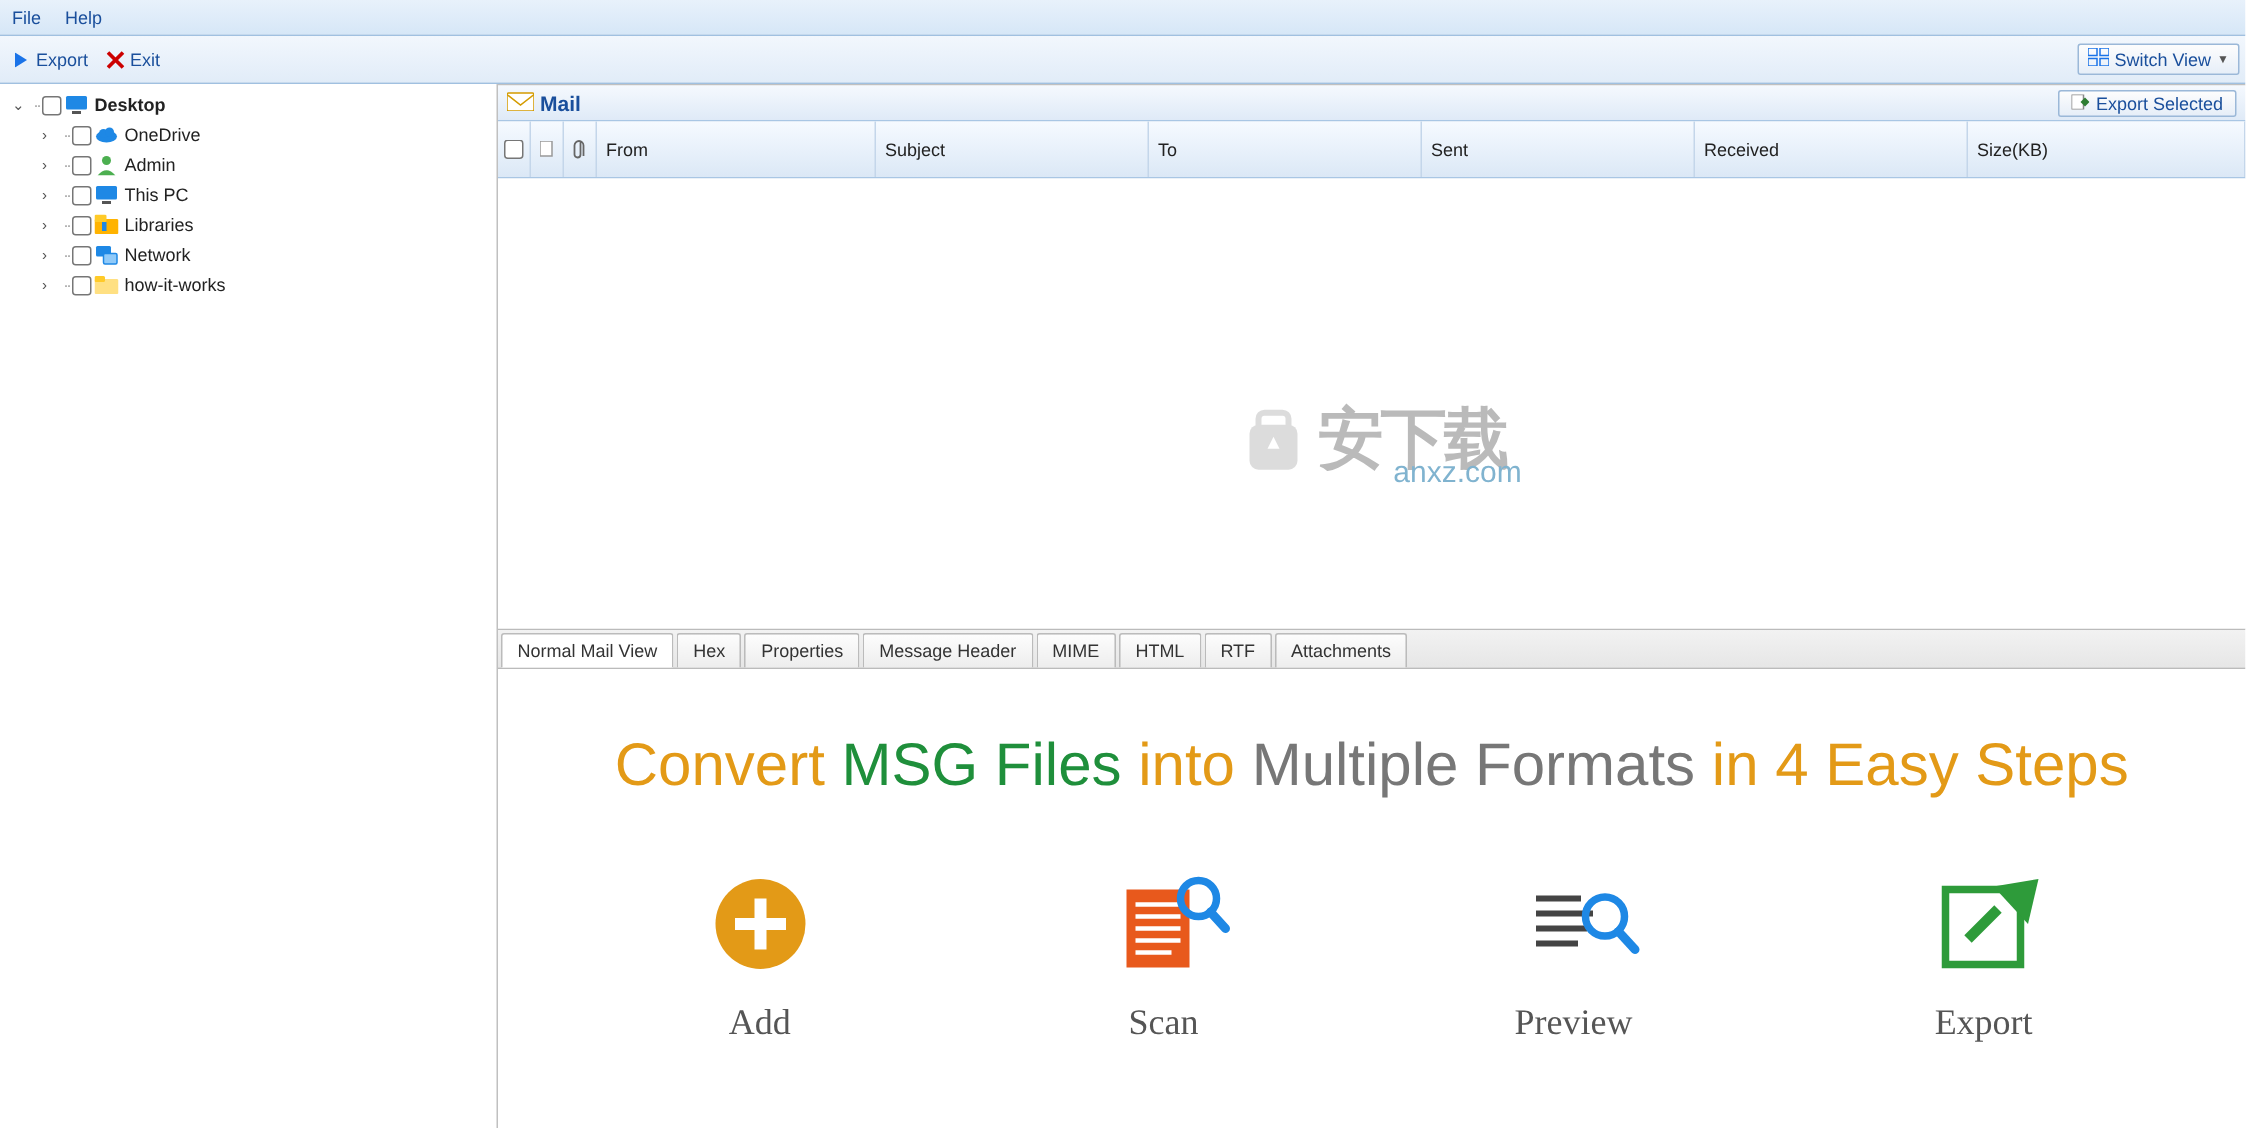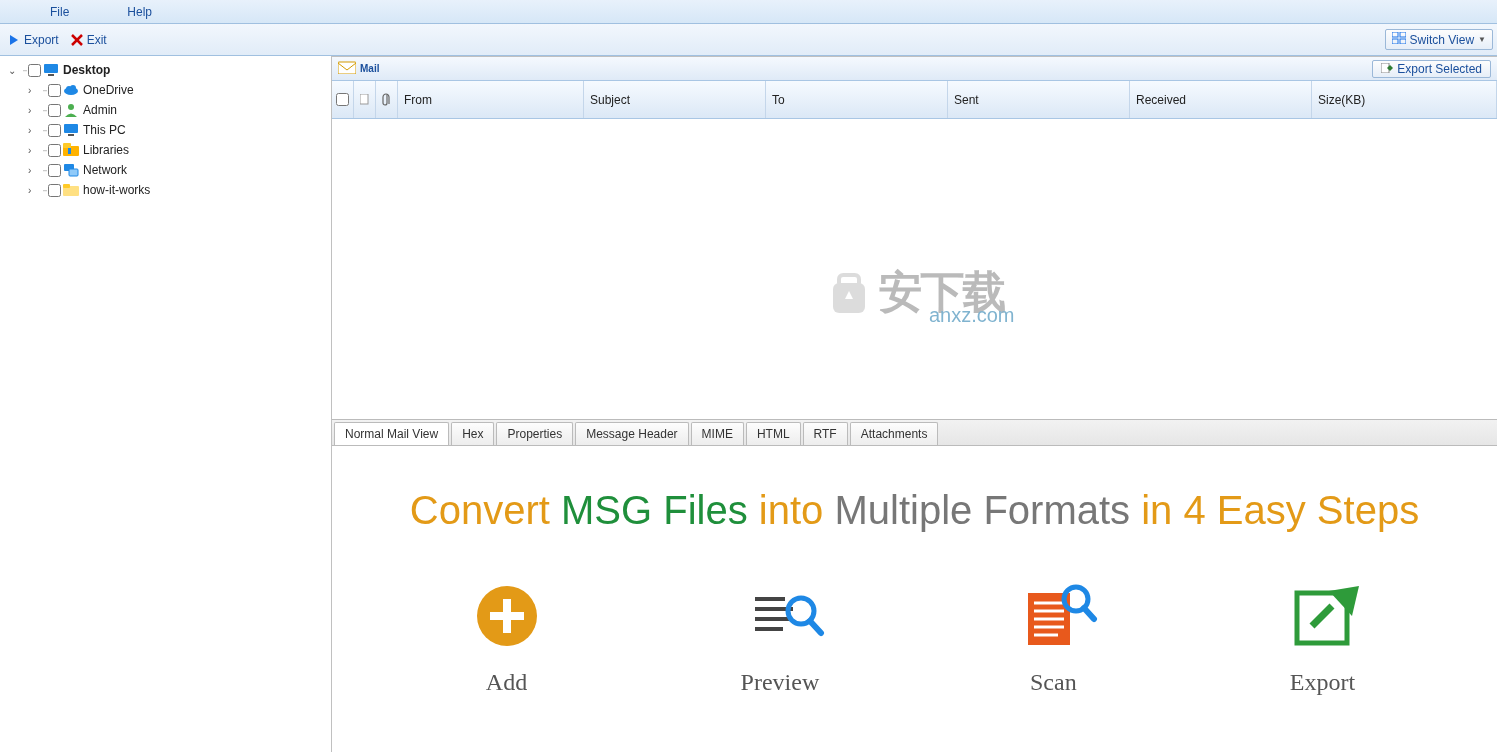--- a/index.html
+++ b/index.html
@@ -1,40 +1,40 @@
 <!DOCTYPE html>
 <html><head>
 <meta charset="utf-8">
 <style>
   * { box-sizing: border-box; margin: 0; padding: 0; font-family: "Segoe UI", Tahoma, sans-serif; }
   body { width: 1497px; height: 752px; background: #fff; font-size: 12px; overflow: hidden; position: relative; }
 
   .menubar { height: 24px; background: linear-gradient(#e8f1fb, #d6e7f7); border-bottom: 1px solid #a0c0e0; display: flex; align-items: center; padding: 0 8px; gap: 16px; }
-  .menubar span { color: #1a4f9c; cursor: default; margin-left: 42px; }
+  .menubar span { color: #1a4f9c; cursor: default; }
 
   .toolbar { height: 32px; background: linear-gradient(#f2f7fd, #e1ecf8); border-bottom: 1px solid #a0c0e0; display: flex; align-items: center; padding: 0 4px; }
   .tool-btn { display: flex; align-items: center; gap: 4px; padding: 2px 6px; color: #1a4f9c; cursor: default; }
   .tool-btn .ico { display: inline-flex; }
   .spacer { flex: 1; }
 
   .main { display: flex; height: calc(100% - 56px); }
   .sidebar { width: 332px; border-right: 1px solid #c0c0c0; background: #fff; padding: 4px 0; overflow: auto; }
   .tree-row { display: flex; align-items: center; height: 20px; padding-left: 8px; gap: 2px; color: #222; }
   .tree-row .expander { width: 12px; color: #555; font-size: 10px; cursor: default; user-select: none; }
   .tree-row .dots { color: #aaa; letter-spacing: -2px; }
   .tree-row input[type=checkbox] { width: 13px; height: 13px; }
   .tree-row .ticon { width: 16px; height: 16px; display: inline-flex; align-items: center; justify-content: center; }
   .tree-row .lbl { padding-left: 2px; }
   .tree-row.child { padding-left: 28px; }
   .tree-row.root .lbl { font-weight: bold; }
 
   .right { flex: 1; display: flex; flex-direction: column; border-top: 1px solid #c0c0c0; }
 
   .mailhdr { height: 24px; background: linear-gradient(#f5f9fe, #dfeaf7); border-bottom: 1px solid #a9c6e4; display: flex; align-items: center; padding: 0 6px; }
-  .mailhdr .title { color: #1a4f9c; font-weight: bold; font-size: 10px; margin-left: 4px; }
+  .mailhdr .title { color: #1a4f9c; font-weight: bold; font-size: 14px; margin-left: 4px; }
   .mailhdr .exp-sel { margin-left: auto; display: flex; align-items: flex-start; gap: 4px; background: linear-gradient(#fdfdfd,#e6eef8); border: 1px solid #9bb8d8; padding: 1px 8px; border-radius: 2px; color: #1a4f9c; }
 
   .cols { height: 38px; background: linear-gradient(#f6faff,#dbe8f6); border-bottom: 1px solid #a9c6e4; display: flex; align-items: stretch; }
   .cols .cell { border-right: 1px solid #c4d6ea; display: flex; align-items: center; padding: 0 6px; color: #222; }
   .cols .cell.small { width: 22px; padding: 0; justify-content: center; }
 
   .grid-area { flex: 0 0 300px; background: #fff; position: relative; }
 
   .watermark { position: absolute; left: 50%; top: 50%; transform: translate(-50%,-10%); display: flex; align-items: center; gap: 6px; opacity: 0.5; pointer-events:none; }
   .watermark .chars { font-size: 44px; color: #777; font-weight: bold; letter-spacing: -2px; font-family: "SimSun","Microsoft YaHei",sans-serif; }
@@ -279,48 +279,48 @@
                 <circle cx="35" cy="35" r="30" fill="#E39A17"></circle>
                 <rect x="31" y="18" width="8" height="34" fill="#fff"></rect>
                 <rect x="18" y="31" width="34" height="8" fill="#fff"></rect>
               </svg>
           </div>
           <div class="lbl">Add</div>
         </div>
         <div class="step">
           <div class="ic">
             <svg width="80" height="70">
-                <line x1="10" y1="18" x2="40" y2="18" stroke="#444" stroke-width="4"></line>
-                <line x1="10" y1="28" x2="48" y2="28" stroke="#444" stroke-width="4"></line>
-                <line x1="10" y1="38" x2="44" y2="38" stroke="#444" stroke-width="4"></line>
-                <line x1="10" y1="48" x2="38" y2="48" stroke="#444" stroke-width="4"></line>
-                <circle cx="56" cy="30" r="13" fill="none" stroke="#1e88e5" stroke-width="5"></circle>
-                <line x1="65" y1="40" x2="76" y2="52" stroke="#1e88e5" stroke-width="6" stroke-linecap="round"></line>
-              </svg>
-          </div>
-          <div class="lbl">Preview</div>
-        </div>
-        <div class="step">
-          <div class="ic">
-            <svg width="80" height="70">
                 <rect x="10" y="12" width="42" height="52" fill="#E8591C"></rect>
                 <line x1="16" y1="22" x2="46" y2="22" stroke="#fff" stroke-width="3"></line>
                 <line x1="16" y1="30" x2="46" y2="30" stroke="#fff" stroke-width="3"></line>
                 <line x1="16" y1="38" x2="46" y2="38" stroke="#fff" stroke-width="3"></line>
                 <line x1="16" y1="46" x2="46" y2="46" stroke="#fff" stroke-width="3"></line>
                 <line x1="16" y1="54" x2="40" y2="54" stroke="#fff" stroke-width="3"></line>
                 <circle cx="58" cy="18" r="12" fill="none" stroke="#1e88e5" stroke-width="5"></circle>
                 <line x1="66" y1="27" x2="76" y2="38" stroke="#1e88e5" stroke-width="6" stroke-linecap="round"></line>
               </svg>
           </div>
           <div class="lbl">Scan</div>
         </div>
         <div class="step">
           <div class="ic">
             <svg width="80" height="70">
+                <line x1="10" y1="18" x2="40" y2="18" stroke="#444" stroke-width="4"></line>
+                <line x1="10" y1="28" x2="48" y2="28" stroke="#444" stroke-width="4"></line>
+                <line x1="10" y1="38" x2="44" y2="38" stroke="#444" stroke-width="4"></line>
+                <line x1="10" y1="48" x2="38" y2="48" stroke="#444" stroke-width="4"></line>
+                <circle cx="56" cy="30" r="13" fill="none" stroke="#1e88e5" stroke-width="5"></circle>
+                <line x1="65" y1="40" x2="76" y2="52" stroke="#1e88e5" stroke-width="6" stroke-linecap="round"></line>
+              </svg>
+          </div>
+          <div class="lbl">Preview</div>
+        </div>
+        <div class="step">
+          <div class="ic">
+            <svg width="80" height="70">
                 <rect x="10" y="12" width="50" height="50" fill="none" stroke="#2e9b3a" stroke-width="5"></rect>
                 <polyline points="25,45 45,25" stroke="#2e9b3a" stroke-width="7" fill="none"></polyline>
                 <polygon points="42,10 72,5 65,35" fill="#2e9b3a"></polygon>
               </svg>
           </div>
           <div class="lbl">Export</div>
         </div>
       </div>
     </div>
 

